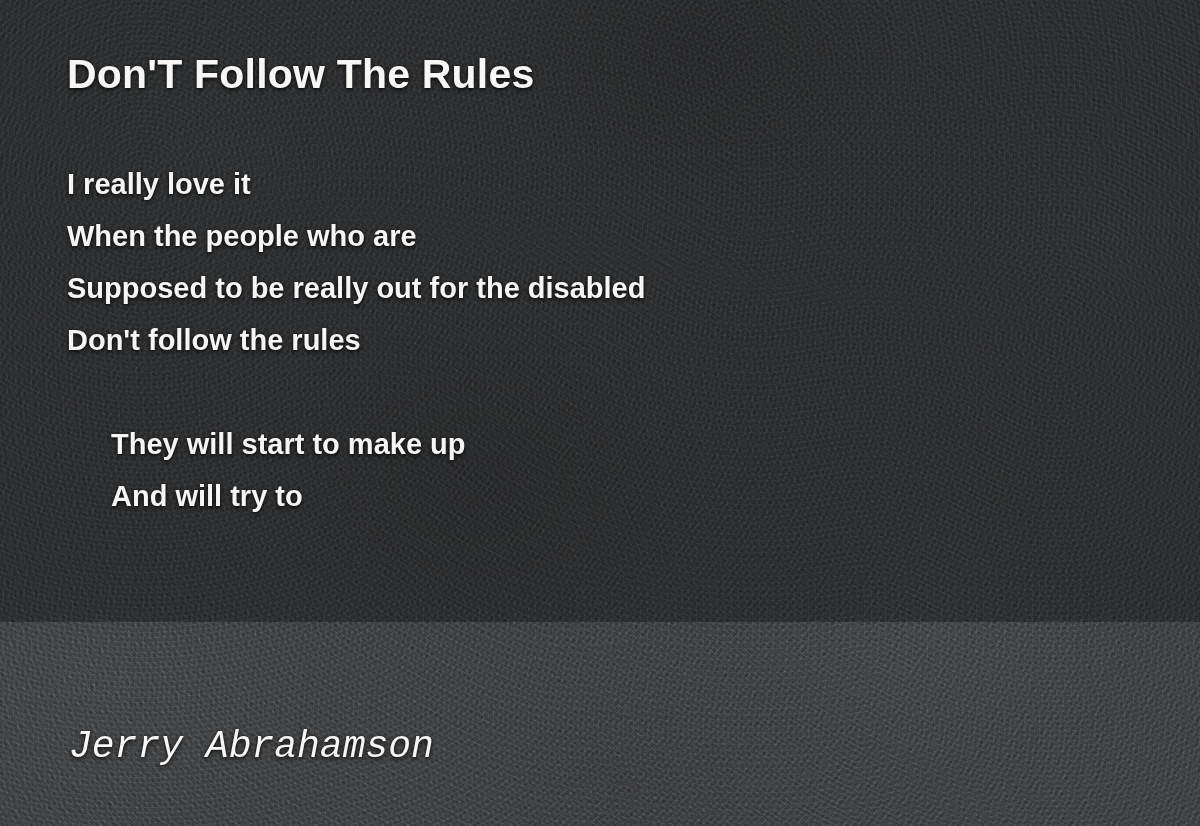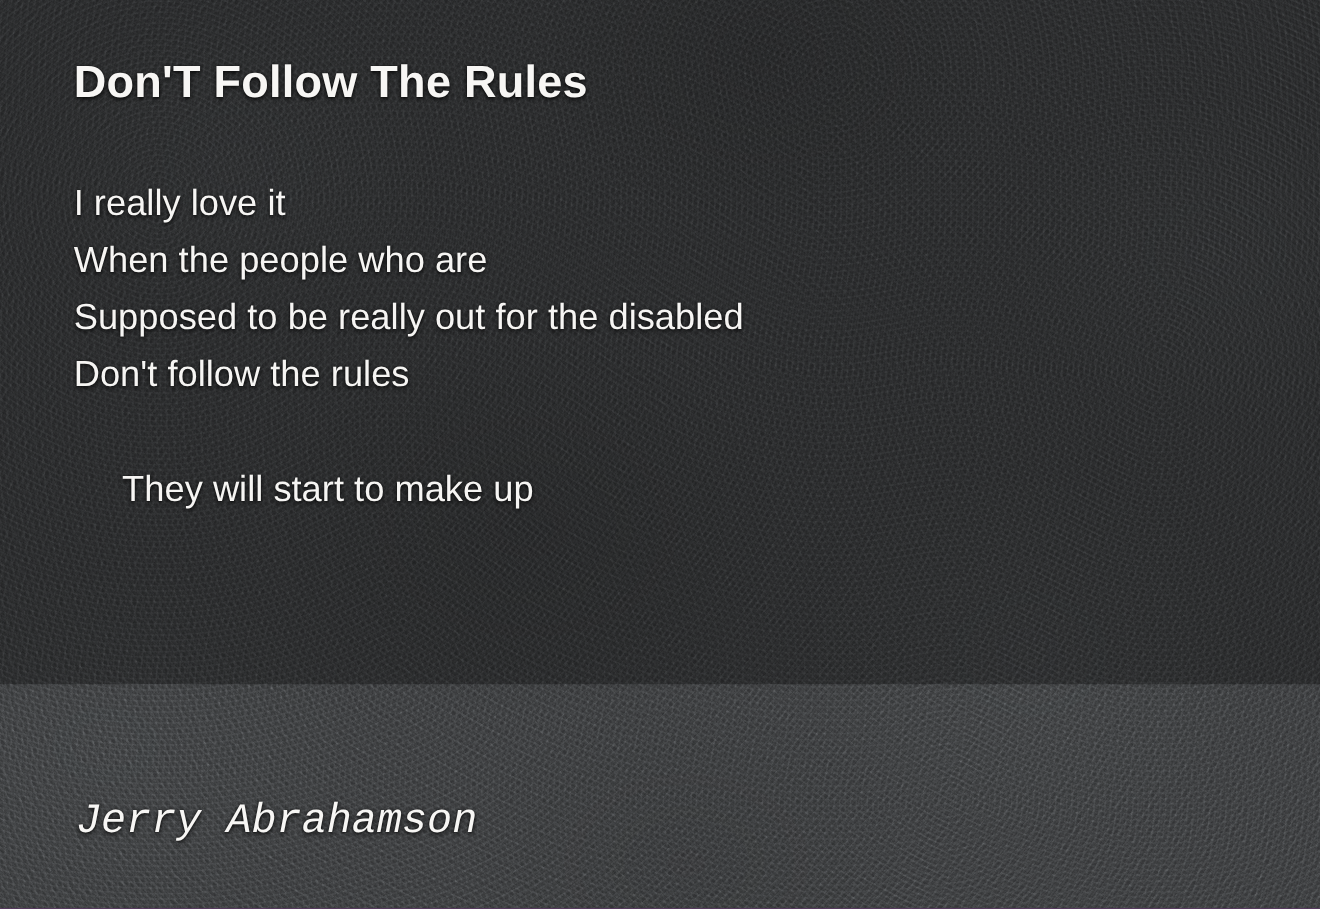--- a/index.html
+++ b/index.html
@@ -10,21 +10,21 @@
   }
   body {
     font-family: "Liberation Sans", sans-serif;
   }
 
   #poem-card {
     position: relative;
     width: 1200px;
     height: 826px;
     overflow: hidden;
-    background-color: #d946ef;
+    background-color: #0369a1;
     isolation: isolate;
   }
 
   
   .texture-layer {
     position: absolute;
     inset: 0;
     pointer-events: none;
   }
 
@@ -134,22 +134,22 @@
 
   .stanza {
     margin: 0 0 52px 0;
   }
   .stanza:last-child {
     margin-bottom: 0;
     margin-left: 44px;
   }
 
   .poem-line {
-    font-size: 33px;
-    font-weight: normal;
+    font-size: 29px;
+    font-weight: bold;
     line-height: 52px;
     color: #f6f5f3;
     text-shadow: 0 2px 4px rgba(0,0,0,.72), 0 0 2px rgba(0,0,0,.55);
     white-space: nowrap;
   }
 
   #poem-author {
     position: absolute;
     left: 69px;
     top: 726px;
@@ -185,20 +185,21 @@
 
       <div class="stanza">
         <div class="poem-line">I really love it</div>
         <div class="poem-line">When the people who are</div>
         <div class="poem-line">Supposed to be really out for the disabled</div>
         <div class="poem-line">Don't follow the rules</div>
       </div>
 
       <div class="stanza">
         <div class="poem-line">They will start to make up</div>
+        <div class="poem-line">And will try to</div>
       </div>
 
     </div>
 
     <div id="poem-author">Jerry Abrahamson</div>
 
   </div>
 </div>
 
 </body></html>

